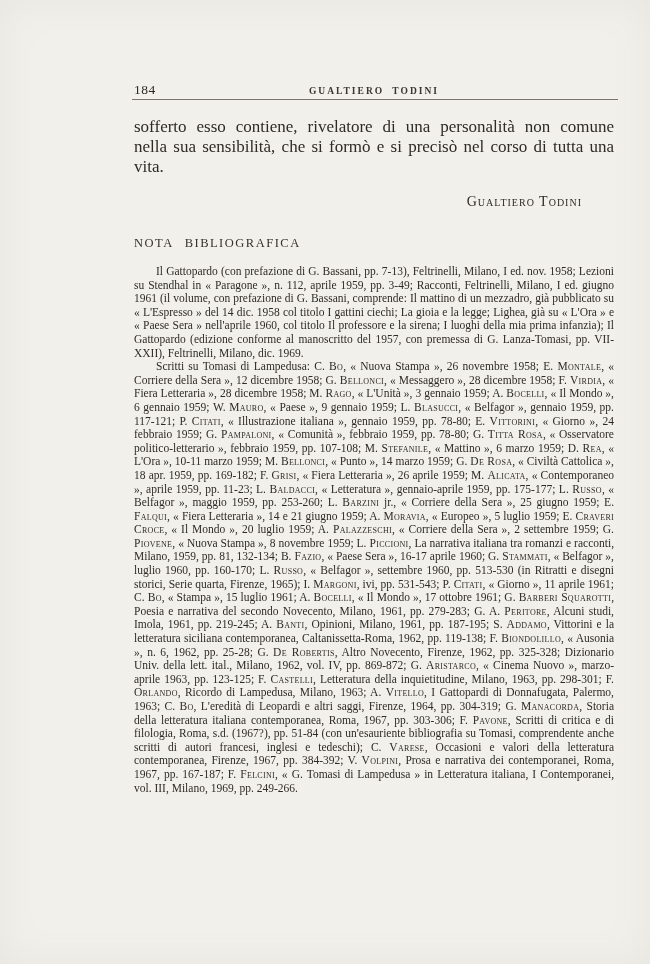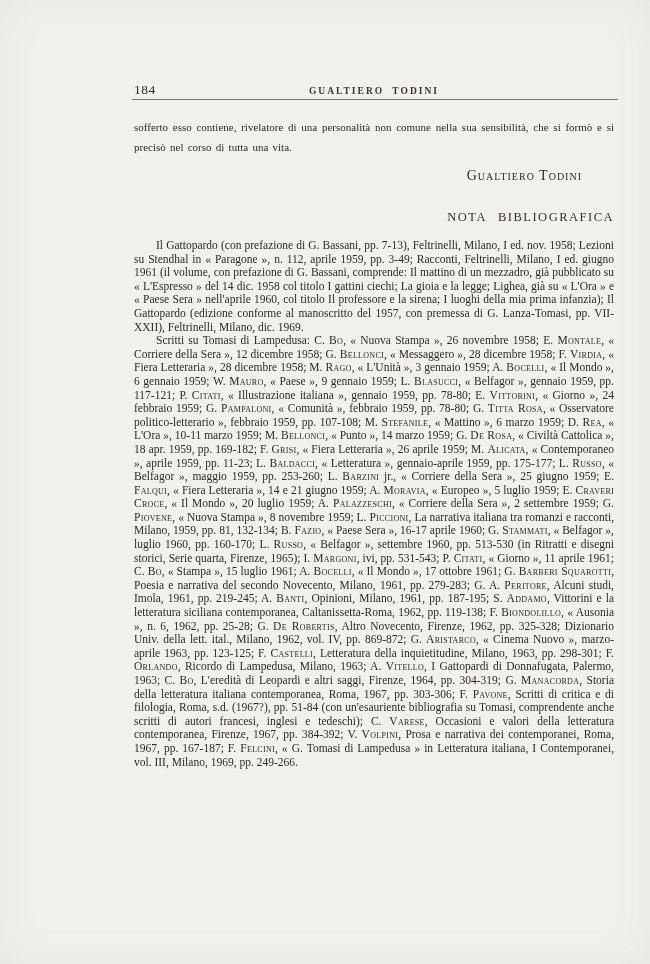--- a/index.html
+++ b/index.html
@@ -53,37 +53,37 @@
     position: absolute;
     left: -2px;
     right: -4px;
     bottom: 0;
     height: 0;
     border-top: 1.5px solid #7a756c;
   }
   
   .intro {
     margin-top: 17px;
-    font-size: 11px;
+    font-size: 17px;
     line-height: 20px;
     text-align: justify;
     word-spacing: 1.5px;
   }
   .signature {
     margin-top: 7px;
     text-align: right;
     padding-right: 32px;
     font-variant: small-caps;
     font-size: 14px;
     letter-spacing: 1px;
   }
   
   .bib-heading {
     margin-top: 26px;
-    text-align: right;
+    text-align: left;
     font-size: 12.5px;
     letter-spacing: 1.5px;
     word-spacing: 7px;
     color: #34302a;
   }
   .bibliography {
     margin-top: 14px;
     font-size: 11.5px;
     line-height: 13.6px;
     text-align: justify;

